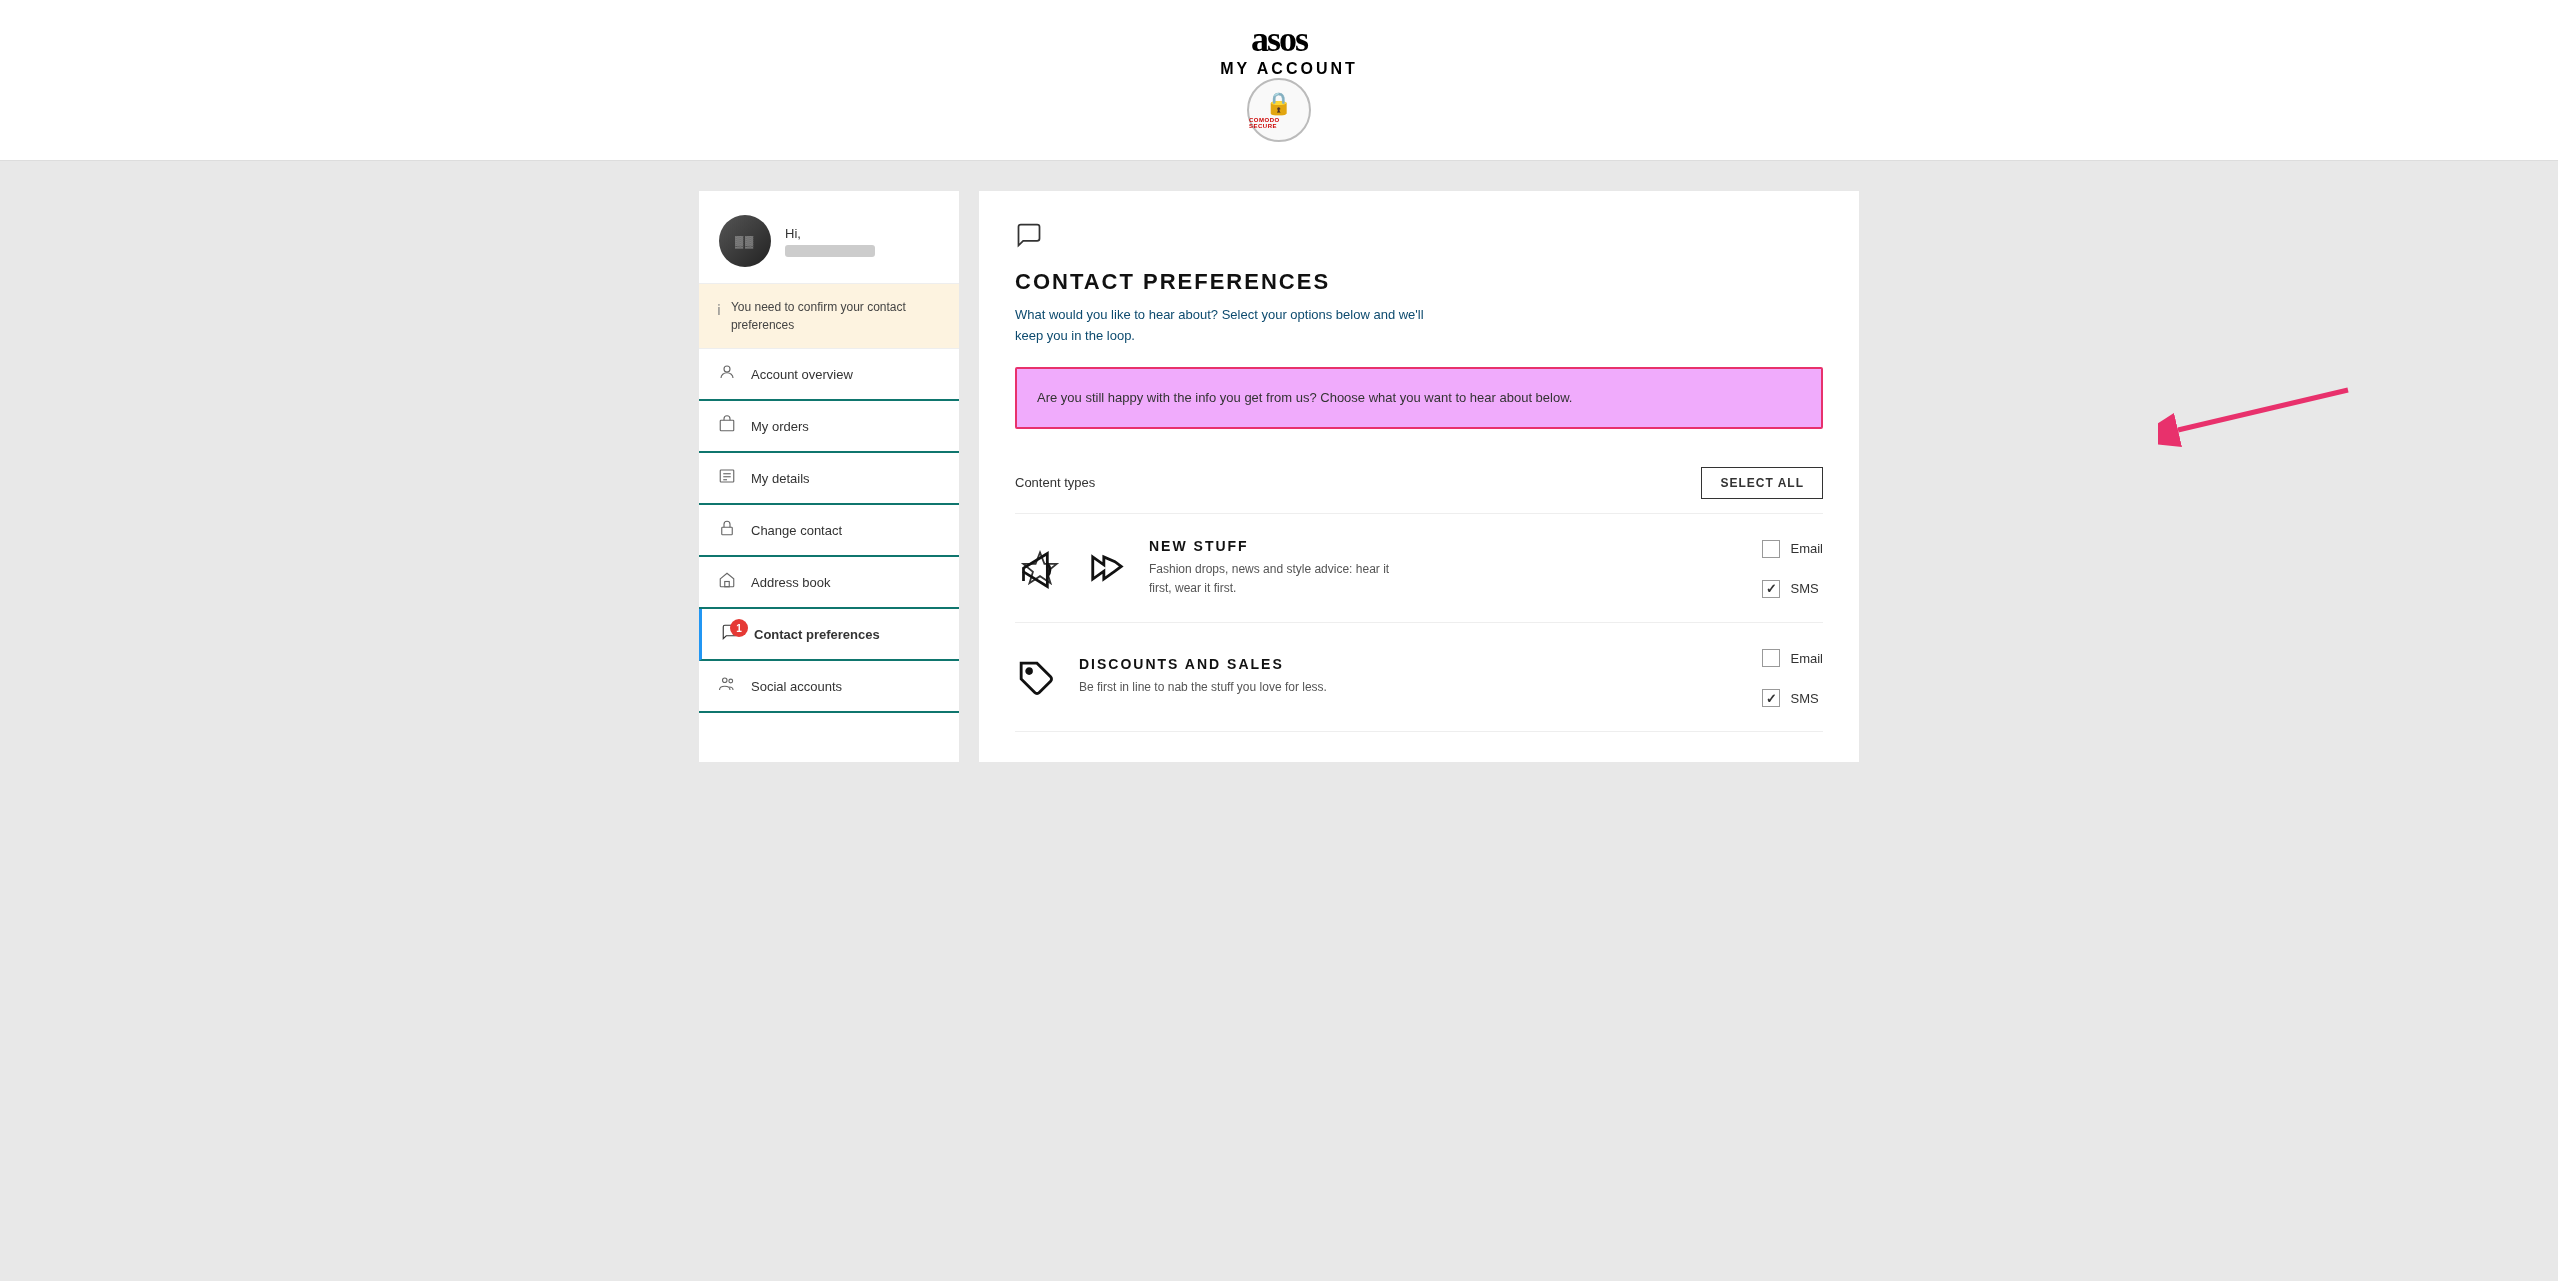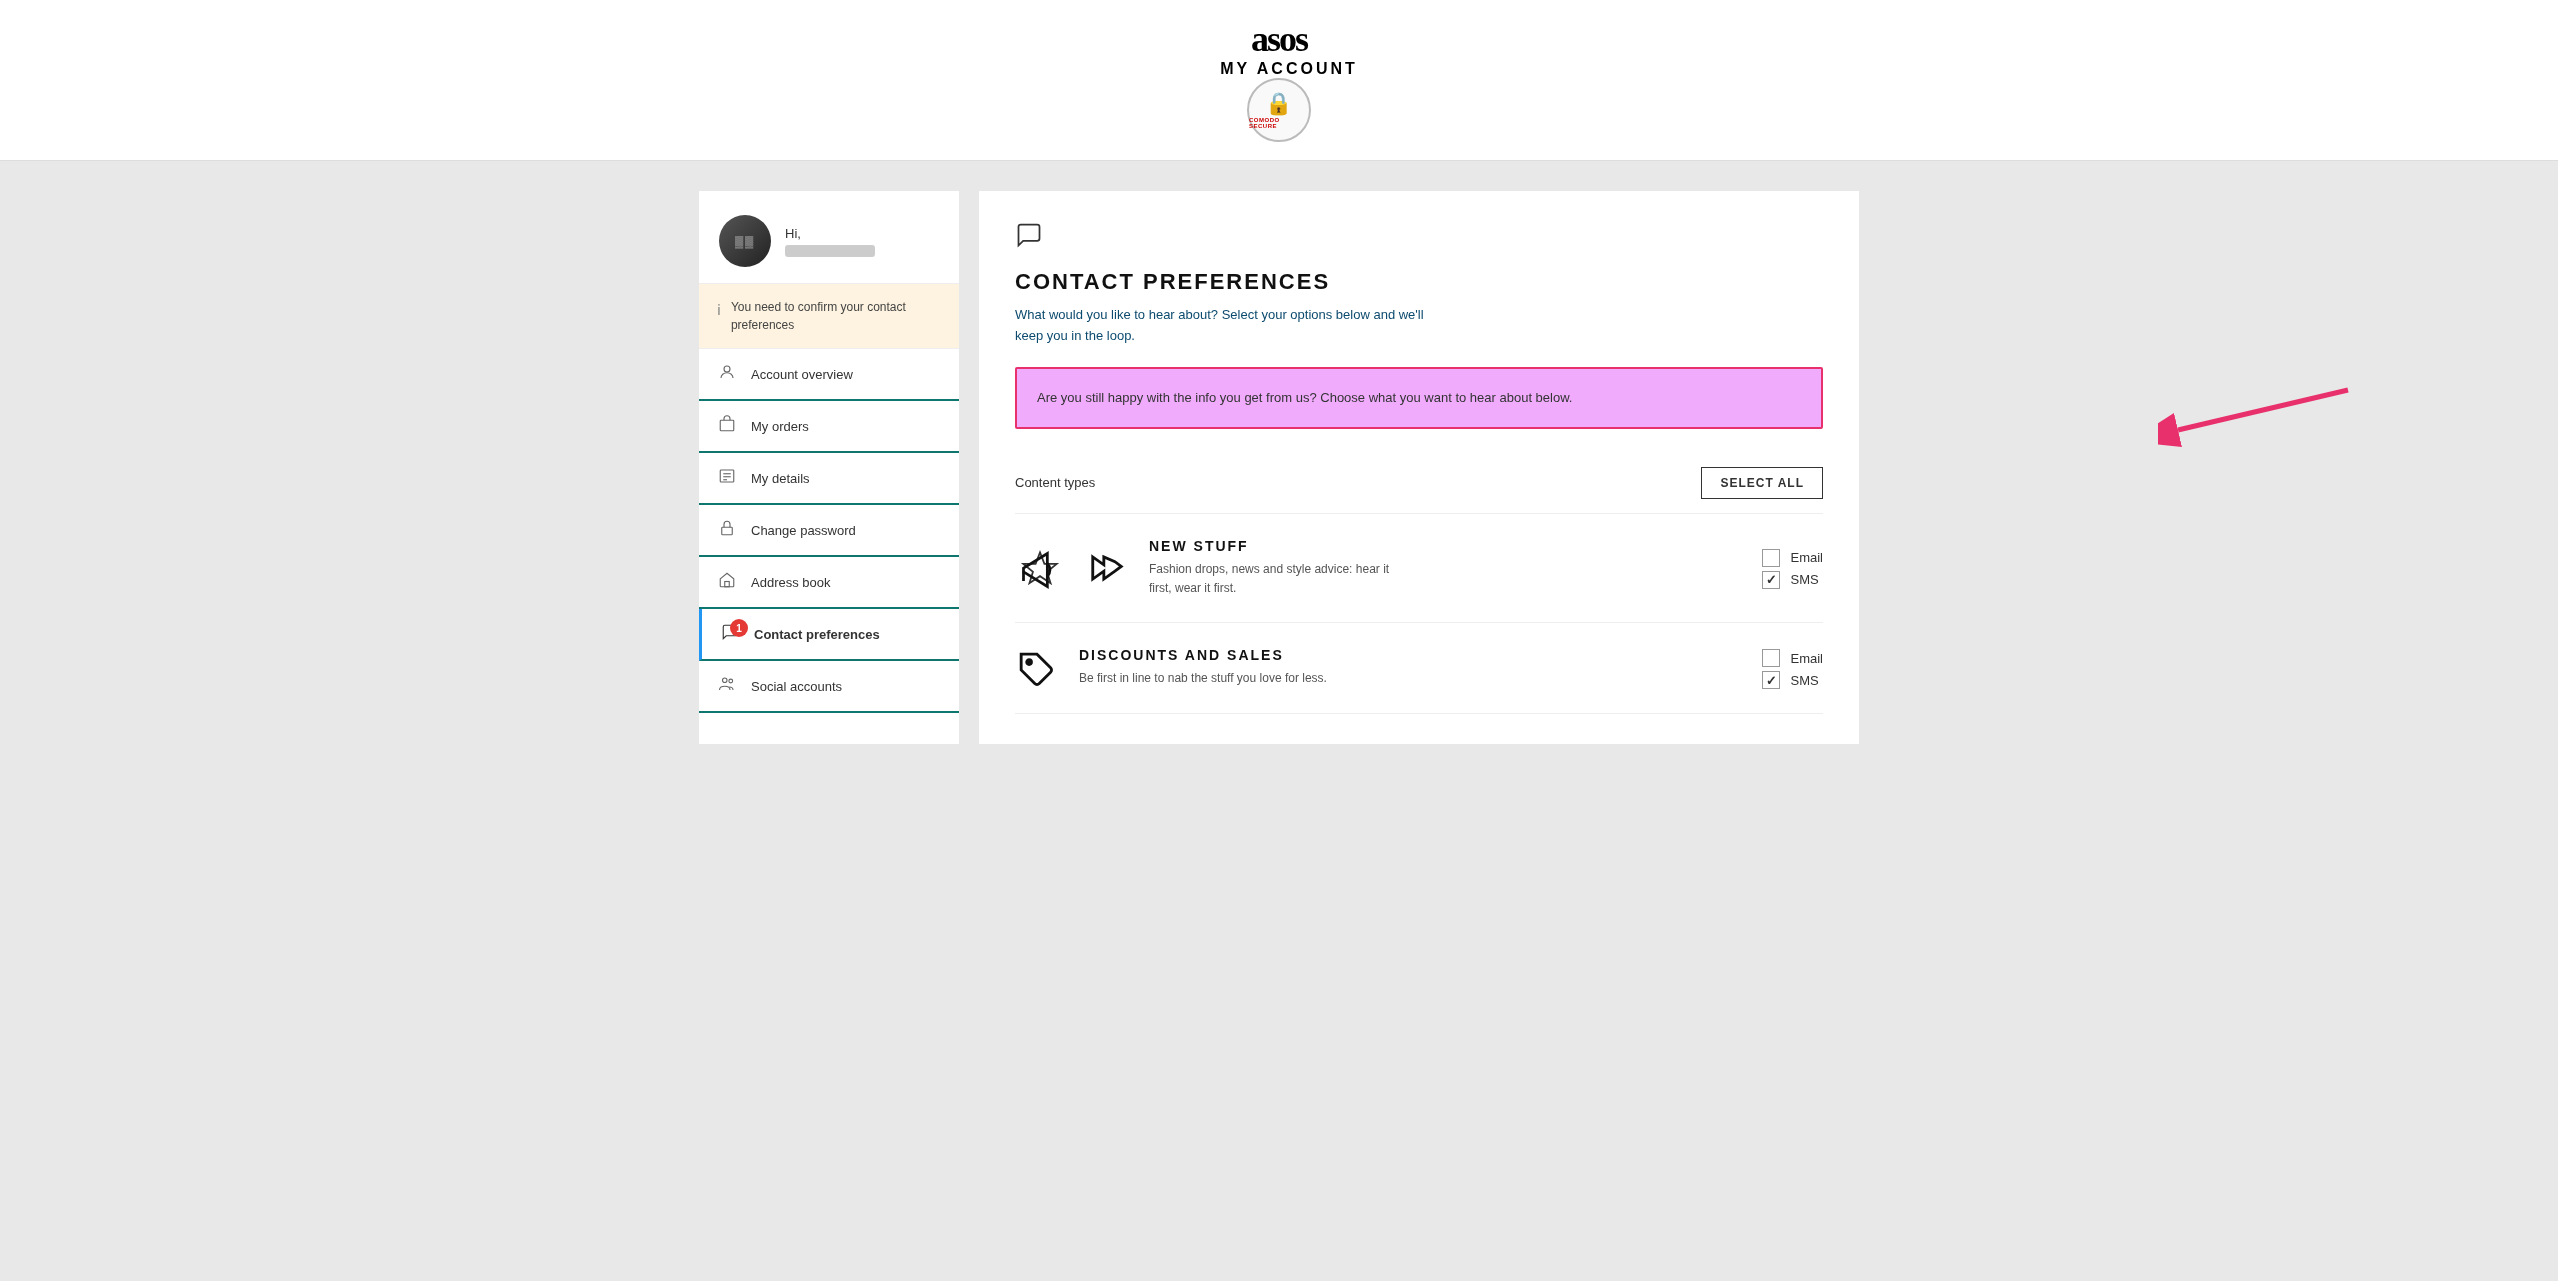--- a/index.html
+++ b/index.html
@@ -275,21 +275,21 @@
     }
     .pref-desc {
       font-size: 12px;
       color: #555;
       line-height: 1.6;
       max-width: 260px;
     }
     .pref-options {
       display: flex;
       flex-direction: column;
-      gap: 4px;
+      gap: 22px;
       padding-top: 2px;
     }
     .pref-option {
       display: flex;
       align-items: center;
       gap: 10px;
       font-size: 13px;
       color: #333;
     }
     .checkbox {
@@ -393,21 +393,21 @@
       <span>My details</span>
     </div>
 
     <div class="nav-item">
       <span class="nav-icon">
         <svg width="18" height="18" viewBox="0 0 24 24" fill="none" stroke="#666" stroke-width="1.5">
             <rect x="5" y="11" width="14" height="10" rx="1"></rect>
             <path d="M8 11V7a4 4 0 0 1 8 0v4"></path>
           </svg>
       </span>
-      <span>Change password</span>
+      <span>Change contact</span>
     </div>
 
     <div class="nav-item">
       <span class="nav-icon">
         <svg width="18" height="18" viewBox="0 0 24 24" fill="none" stroke="#666" stroke-width="1.5">
             <path d="M3 10.5L12 3l9 7.5V20a1 1 0 0 1-1 1H4a1 1 0 0 1-1-1V10.5z"></path>
             <rect x="9" y="14" width="6" height="7"></rect>
           </svg>
       </span>
       <span>Address book</span>

